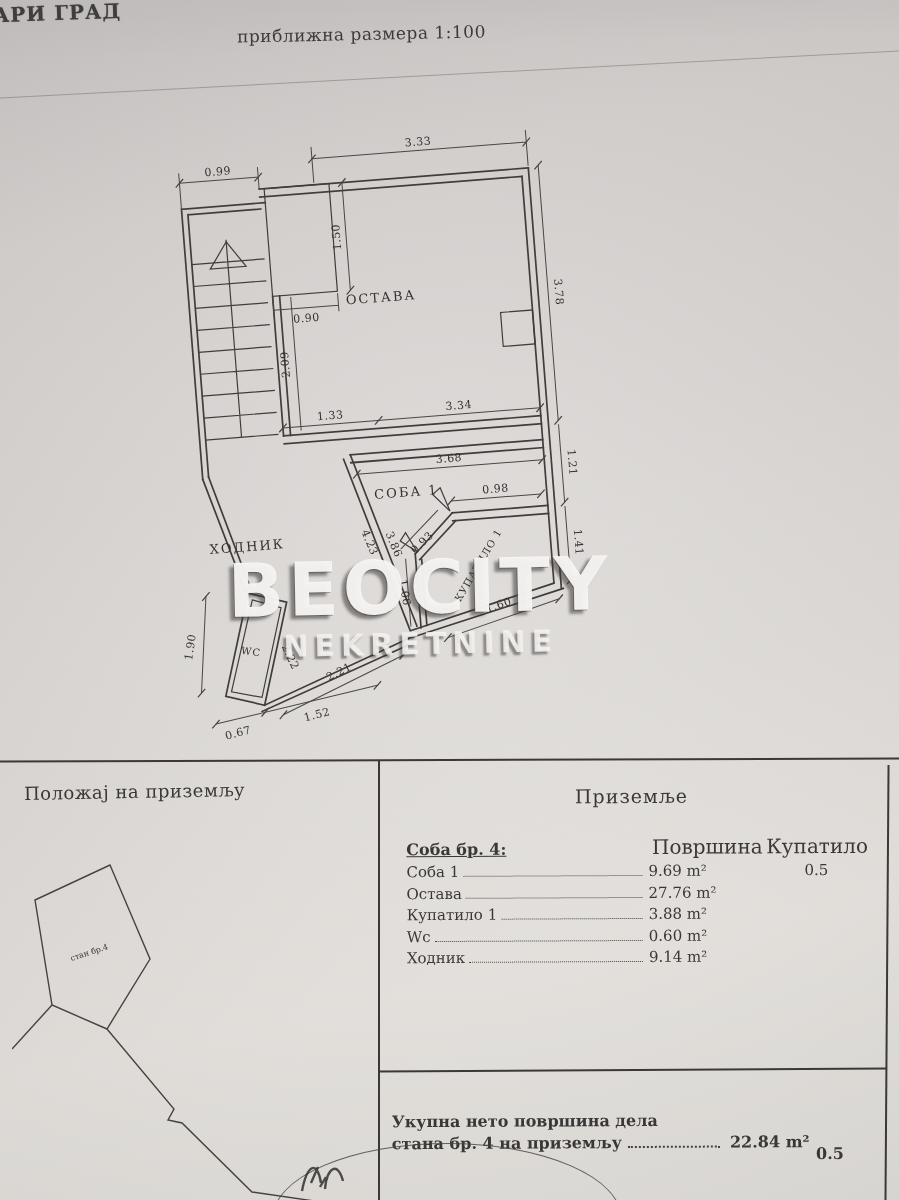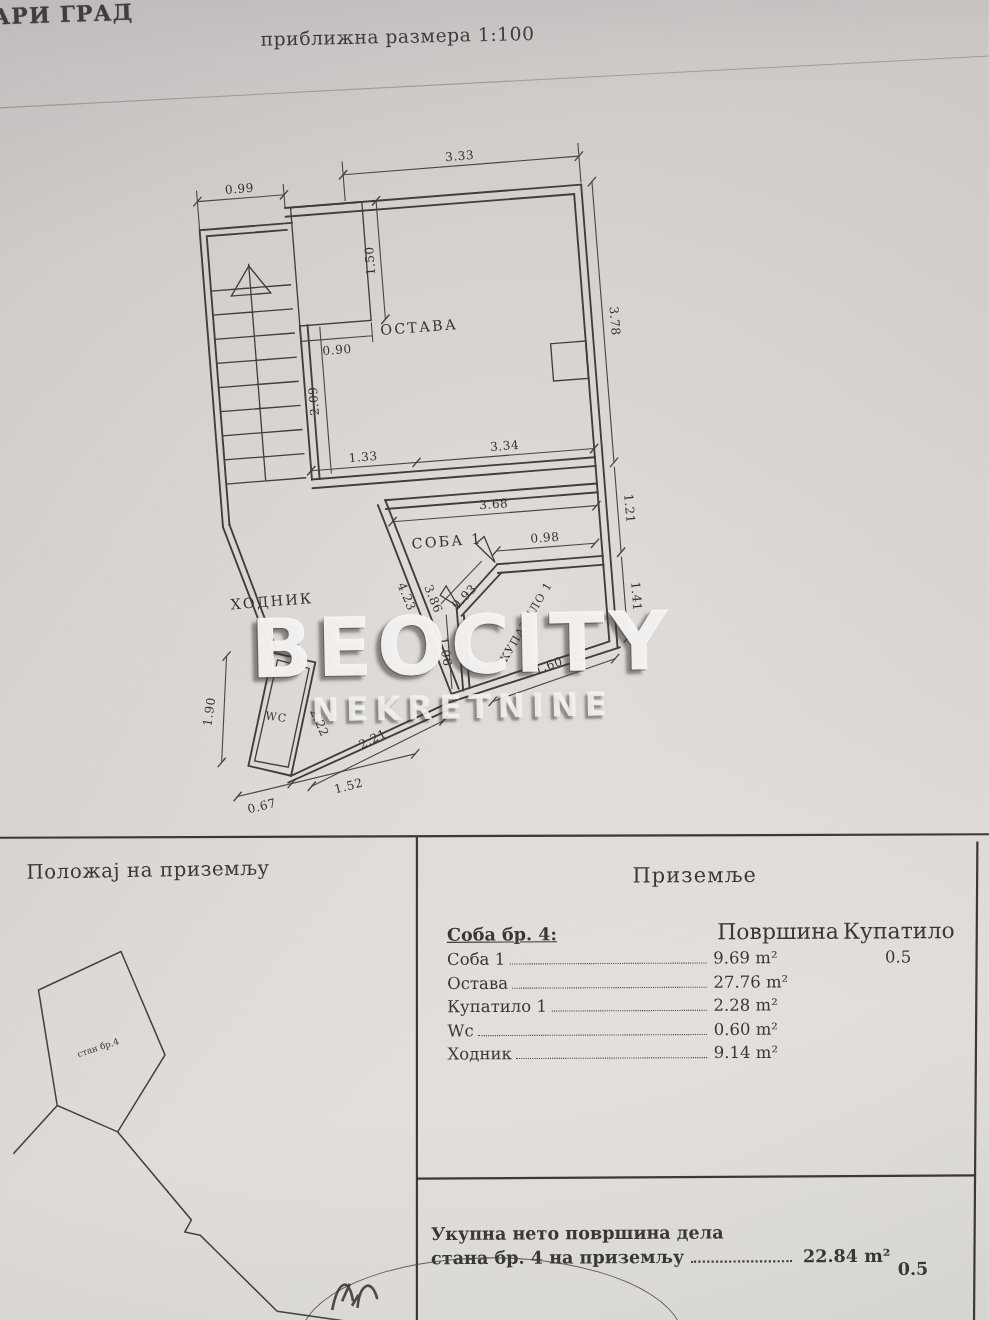--- a/index.html
+++ b/index.html
@@ -238,21 +238,21 @@
       </div>
       <div class="trow">
         <span>Остава</span>
           <span class="dots"></span>
         <span class="val">27.76 m²</span>
         <span class="struct"></span>
       </div>
       <div class="trow">
         <span>Купатило 1</span>
           <span class="dots"></span>
-        <span class="val">2.28 m²</span>
+        <span class="val">3.88 m²</span>
         <span class="struct"></span>
       </div>
       <div class="trow">
         <span>Wc</span>
           <span class="dots"></span>
         <span class="val">0.60 m²</span>
         <span class="struct"></span>
       </div>
       <div class="trow">
         <span>Ходник</span>

